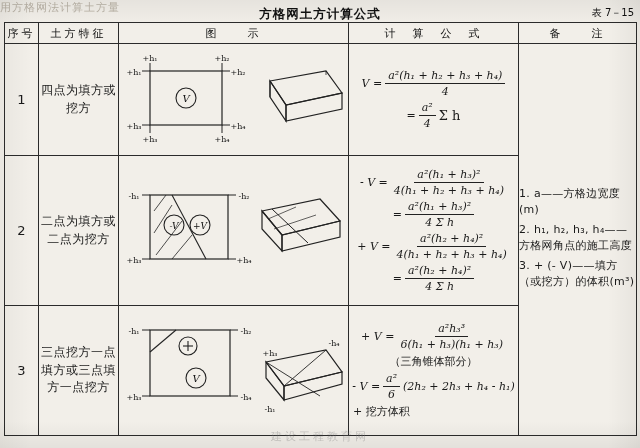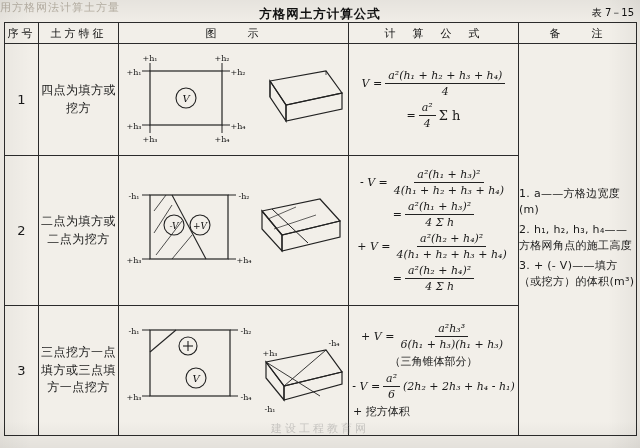--- a/index.html
+++ b/index.html
@@ -152,21 +152,21 @@
   .note-line { margin-bottom: 3px; }
   .plain { font-style: normal; }
 
   .fig-wrap {
     position: relative;
     width: 228px;
     margin: 0 auto;
   }
   .watermark {
     position: absolute;
-    bottom: 12px;
+    bottom: 4px;
     left: 50%;
     transform: translateX(-50%);
     font-size: 11px;
     color: rgba(120,120,120,0.35);
     letter-spacing: 3px;
     z-index: 6;
     pointer-events: none;
     white-space: nowrap;
   }
 </style>

